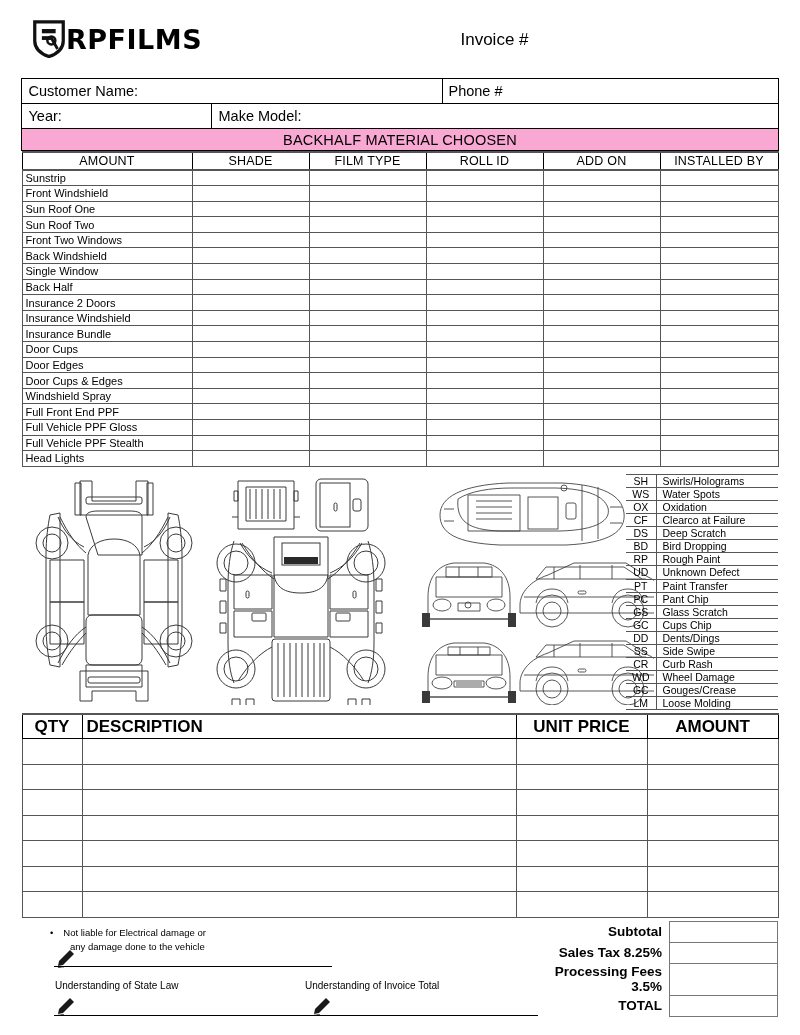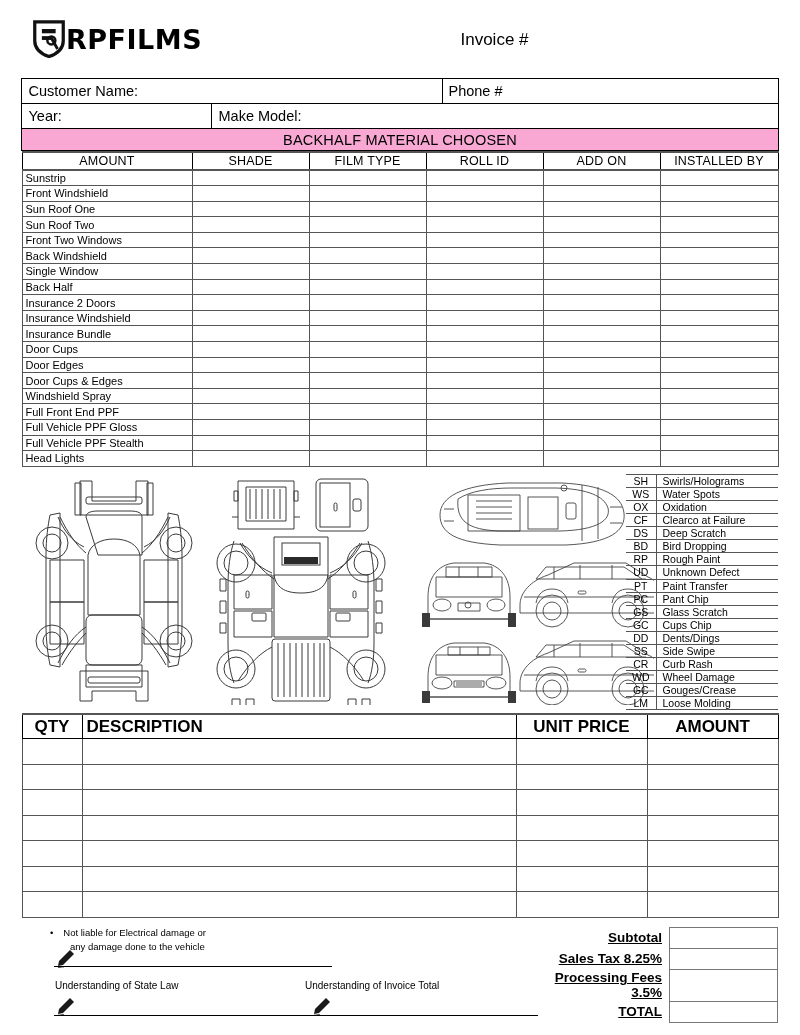--- a/index.html
+++ b/index.html
@@ -148,24 +148,23 @@
   }
   .disclaimer .bullet { display:flex; gap:10px; }
   .disclaimer .l2 { padding-left: 20px; }
 
   .sigline { position: absolute; border-bottom: 1.5px solid #000; }
   .sig-icon { position: absolute; width: 22px; height: 22px; }
   .sig-label { position: absolute; font-size: 10px; }
 
   .totals {
     position: absolute;
-    right: 0; top: 9px;
+    right: 0; top: 3px;
     width: 252px;
     border-collapse: collapse;
-    text-decoration: underline;
   }
   .totals td {
     height: 21px;
     font-size: 13.5px;
     font-weight: 700;
   }
   .totals td.lbl {
     text-align: right;
     padding-right: 7px;
     border: none;

